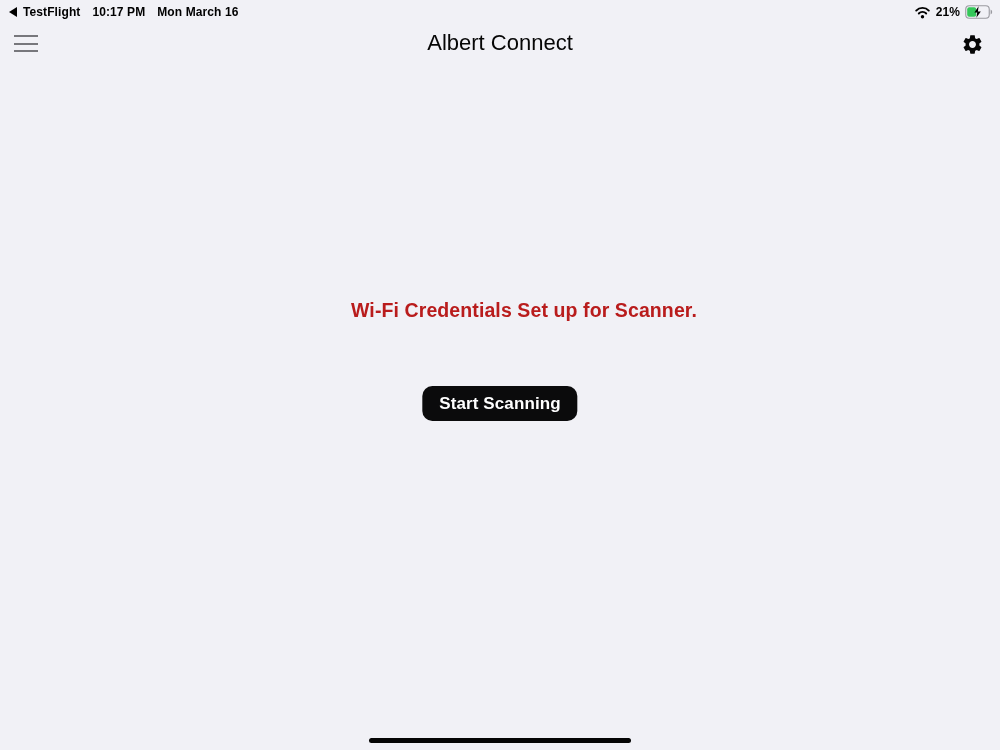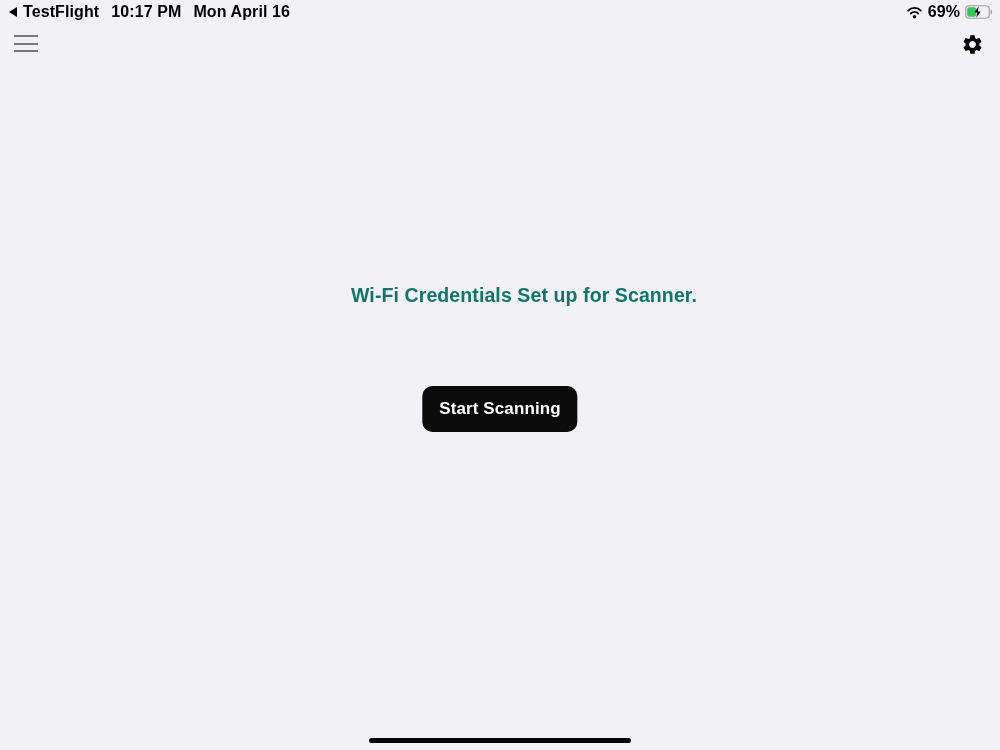--- a/index.html
+++ b/index.html
@@ -11,21 +11,21 @@
     overflow: hidden;
     color: #000;
   }
   .screen { position: absolute; inset: 0; }
 
   
   .status-bar {
     position: absolute; top: 0; left: 0; right: 0; height: 22px;
     display: flex; align-items: center; justify-content: space-between;
     padding: 2px 7px 0 9px;
-    font-size: 16px; font-weight: 700; letter-spacing: 0.1px;
+    font-size: 12px; font-weight: 700; letter-spacing: 0.1px;
   }
   .status-left { display: flex; align-items: center; gap: 8px; }
   .status-right { display: flex; align-items: center; gap: 5px; }
   .back-tri {
     width: 0; height: 0; display: inline-block;
     border-top: 5px solid transparent;
     border-bottom: 5px solid transparent;
     border-right: 8px solid #000;
     margin-right: -2px;
   }
@@ -48,28 +48,28 @@
   }
   .settings-btn {
     position: absolute; right: 15px; top: 9px;
     width: 26px; height: 26px;
     background: transparent; border: none; cursor: pointer;
     display: flex; align-items: center; justify-content: center;
   }
 
   
   .message {
-    position: absolute; top: 284px; left: 0; right: 0;
+    position: absolute; top: 299px; left: 0; right: 0;
     text-align: center;
     font-size: 19.5px; font-weight: 700; line-height: 22.5px;
-    color: #0f766e; letter-spacing: 0.1px; margin-left: 48px;
+    color: #b91c1c; letter-spacing: 0.1px; margin-left: 48px;
   }
   .start-btn {
     position: absolute; top: 386px; left: 50%; transform: translateX(-50%);
-    height: 46px; padding: 0 17px;
+    height: 35px; padding: 0 17px;
     background: #0b0b0c; color: #ffffff;
     border: none; border-radius: 10px;
     font-family: "Liberation Sans", sans-serif;
     font-size: 17px; font-weight: 700; letter-spacing: 0.1px;
     cursor: pointer; white-space: nowrap;
   }
 
   
   .home-indicator {
     position: absolute; bottom: 7px; left: 50%; transform: translateX(-50%);
@@ -80,48 +80,49 @@
 </head>
 <body>
 
 <div class="screen">
 
   <div class="status-bar">
     <div class="status-left">
       <span class="back-tri"></span>
       <span>TestFlight</span>
       <span class="sb-gap">10:17 PM</span>
-      <span class="sb-gap">Mon April 16</span>
+      <span class="sb-gap">Mon March 16</span>
     </div>
     <div class="status-right">
       <span style="display:flex;align-items:center;">
         <svg width="17" height="13" viewBox="0 0 17 13">
           <path d="M2.2 4.6 a 8.6 8.6 0 0 1 12.6 0" fill="none" stroke="#000" stroke-width="1.9" stroke-linecap="round"></path>
           <path d="M4.8 7.5 a 5.0 5.0 0 0 1 7.4 0" fill="none" stroke="#000" stroke-width="1.9" stroke-linecap="round"></path>
           <circle cx="8.5" cy="10.8" r="1.7" fill="#000"></circle>
         </svg>
       </span>
-      <span>69%</span>
+      <span>21%</span>
       <span class="battery-wrap">
         <svg width="28" height="14" viewBox="0 0 28 14">
           <rect x="0.75" y="0.75" width="23.5" height="12.5" rx="3.5" fill="none" stroke="#9a9aa0" stroke-width="1.1"></rect>
           <rect x="2.2" y="2.2" width="9" height="9.6" rx="2" fill="#34C759"></rect>
           <path d="M13.6 1.2 L9.4 7.4 L12.2 7.4 L11.4 12.8 L15.8 6.4 L12.9 6.4 Z" fill="#000"></path>
           <path d="M25.6 4.6 a 2.6 2.6 0 0 1 0 4.8 Z" fill="#9a9aa0"></path>
         </svg>
       </span>
     </div>
   </div>
 
   <div class="header">
     <button class="hamburger" aria-label="menu">
       <span class="hl"></span>
       <span class="hl"></span>
       <span class="hl"></span>
     </button>
+    <div class="page-title">Albert Connect</div>
     <button class="settings-btn" aria-label="settings">
       <span style="display:flex;">
         <svg width="23" height="23" viewBox="0 0 24 24" fill="#060606">
           <path d="M19.14,12.94c0.04-0.3,0.06-0.61,0.06-0.94c0-0.32-0.02-0.64-0.07-0.94l2.03-1.58c0.18-0.14,0.23-0.41,0.12-0.61 l-1.92-3.32c-0.12-0.22-0.37-0.29-0.59-0.22l-2.39,0.96c-0.5-0.38-1.03-0.7-1.62-0.94L14.4,2.81c-0.04-0.24-0.24-0.41-0.48-0.41 h-3.84c-0.24,0-0.43,0.17-0.47,0.41L9.25,5.35C8.66,5.59,8.12,5.92,7.63,6.29L5.24,5.33c-0.22-0.08-0.47,0-0.59,0.22L2.74,8.87 C2.62,9.08,2.66,9.34,2.86,9.48l2.03,1.58C4.84,11.36,4.8,11.69,4.8,12s0.02,0.64,0.07,0.94l-2.03,1.58 c-0.18,0.14-0.23,0.41-0.12,0.61l1.92,3.32c0.12,0.22,0.37,0.29,0.59,0.22l2.39-0.96c0.5,0.38,1.03,0.7,1.62,0.94l0.36,2.54 c0.05,0.24,0.24,0.41,0.48,0.41h3.84c0.24,0,0.44-0.17,0.47-0.41l0.36-2.54c0.59-0.24,1.13-0.56,1.62-0.94l2.39,0.96 c0.22,0.08,0.47,0,0.59-0.22l1.92-3.32c0.12-0.22,0.07-0.47-0.12-0.61L19.14,12.94z M12,15.6c-1.98,0-3.6-1.62-3.6-3.6 s1.62-3.6,3.6-3.6s3.6,1.62,3.6,3.6S13.98,15.6,12,15.6z"></path>
         </svg>
       </span>
     </button>
   </div>
 
   <div class="message">

